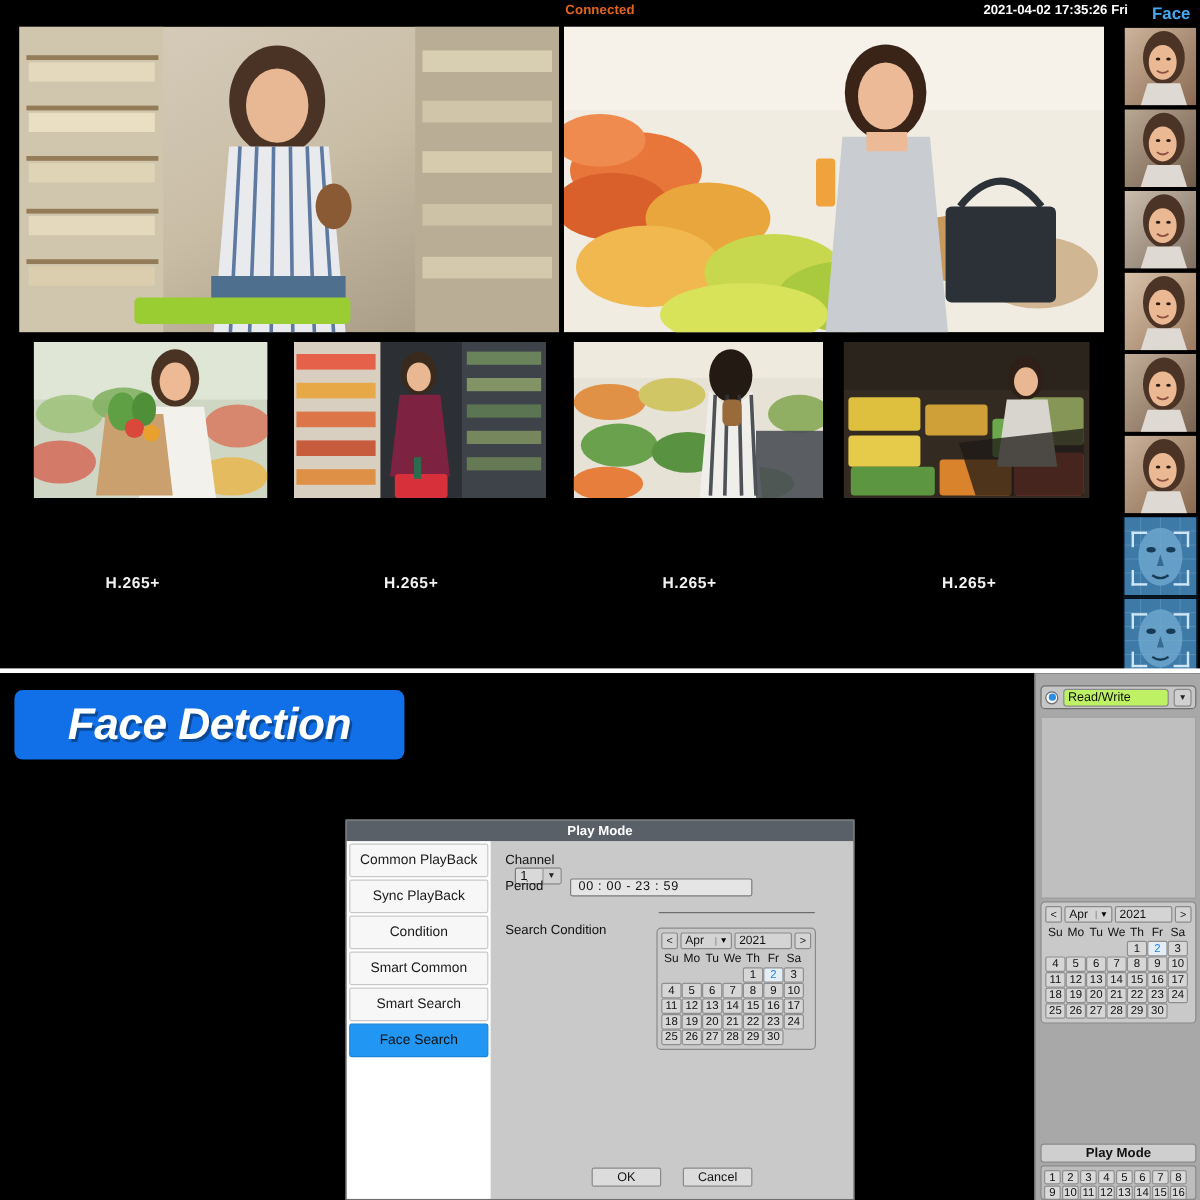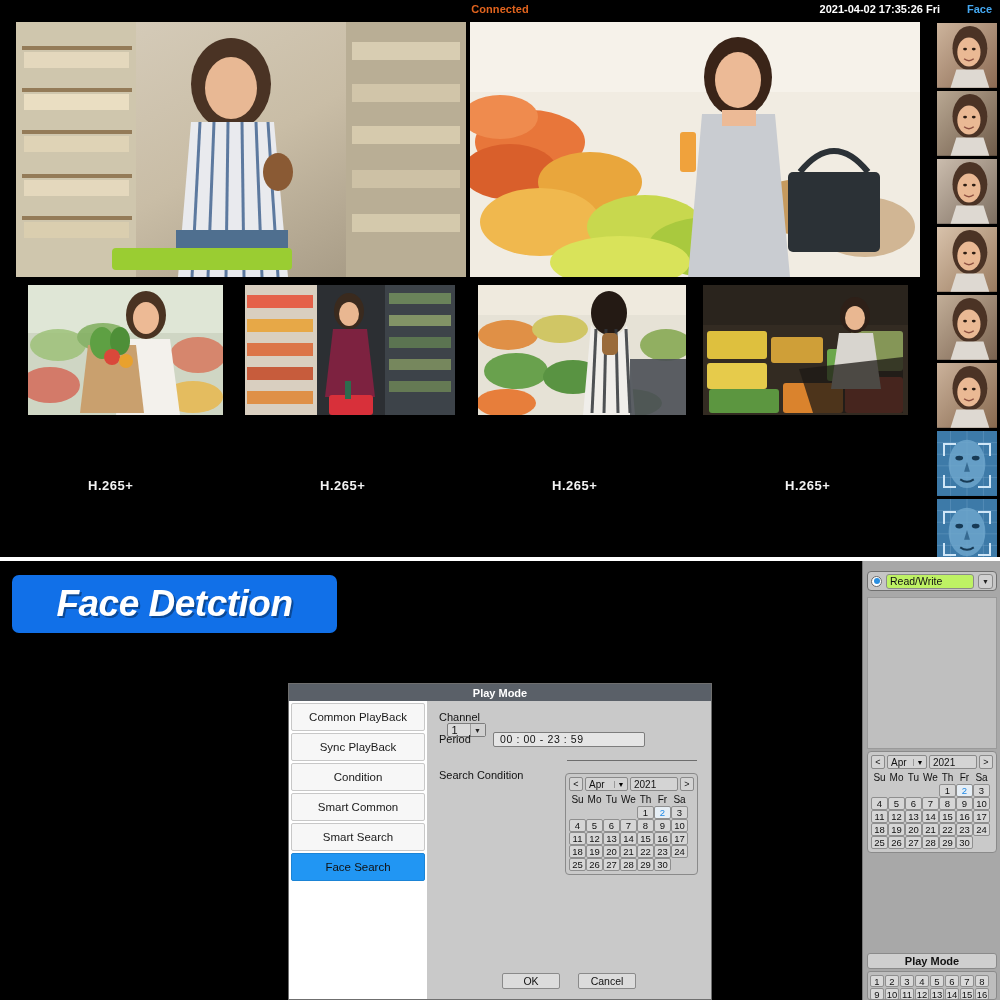--- a/index.html
+++ b/index.html
@@ -17,21 +17,21 @@
   .topbar { position:absolute; left:0; top:0; width:1000px; height:22px; background:#000; }
   .topbar .connected {
     position:absolute; left:0; right:0; top:3px; text-align:center;
     color:#e2641e; font-size:11px; font-weight:600; letter-spacing:.1px;
   }
   .topbar .clock {
     position:absolute; right:60px; top:3px; color:#fff; font-size:11px; font-weight:600;
     white-space:nowrap;
   }
   .topbar .face-tab {
-    position:absolute; right:8px; top:3px; color:#45a8f0; font-size:11px; font-weight:600;
+    position:absolute; right:8px; top:3px; color:#45a8f0; font-size:14px; font-weight:600;
   }
 
   
   .tile { position:absolute; overflow:hidden; background:#111; }
   .tile .ph { position:absolute; inset:0; }
 
   #tile-main-1 { left:16px; top:22px; width:450px; height:255px; }
   #tile-main-2 { left:470px; top:22px; width:450px; height:255px; }
   #tile-s1 { left:28px;  top:285px; width:195px; height:130px; }
   #tile-s2 { left:245px; top:285px; width:210px; height:130px; }
@@ -83,21 +83,21 @@
   .dialog {
     position:absolute; left:288px; top:122px; width:424px; height:317px;
     background:#c9c9c9; border:1px solid #6f6f6f;
   }
   .dialog-title {
     height:17px; background:#5a6068; color:#ffffff; font-size:11px; font-weight:600;
     display:flex; align-items:center; justify-content:center;
   }
   .dialog-body { position:absolute; left:0; top:17px; right:0; bottom:0; display:flex; }
 
-  .dlg-side { width:138px; background:#ffffff; padding:2px 2px 0 2px; }
+  .dlg-side { width:120px; background:#ffffff; padding:2px 2px 0 2px; }
   .side-btn {
     height:28px; margin-bottom:2px; background:#f7f7f7; border:1px solid #c8c8c8;
     display:flex; align-items:center; justify-content:center;
     font-size:11.5px; color:#1a1a1a; border-radius:2px;
   }
   .side-btn.active { background:#2196f3; color:#111; border-color:#1b84d6; }
 
   .dlg-main { position:relative; flex:1; background:#c9c9c9; }
 
   .fld-row { position:absolute; display:flex; align-items:center; height:16px; }

